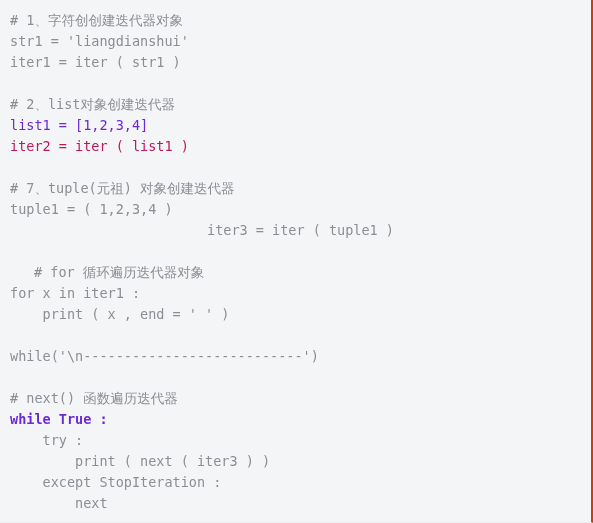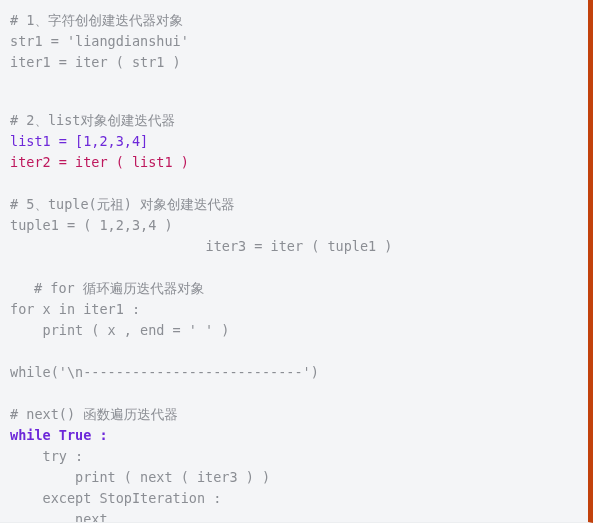--- a/index.html
+++ b/index.html
@@ -11,21 +11,21 @@
     height: 523px;
     background: #ffffff;
     font-family: "DejaVu Sans Mono", "Liberation Mono", monospace;
     overflow: hidden;
   }
   #code-block {
     box-sizing: border-box;
     width: 593px;
     height: 523px;
     background: #f4f5f7;
-    border-right: 5px solid #c2410c;
+    border-right: 2px solid #c2410c;
     border-bottom: 1px solid #eceef0;
     padding: 10px 0 0 10px;
     overflow: hidden;
   }
   .code-line {
     font-family: "DejaVu Sans Mono", "Liberation Mono", monospace;
     font-size: 13.5px;
     line-height: 21px;
     height: 21px;
     color: #8b8e94;
@@ -38,25 +38,25 @@
   }
 </style>
 </head>
 <body>
 
 <div id="code-block" style="background: rgb(244, 245, 247);">
     <div class="code-line" style="color: rgb(139, 142, 148);"># 1、字符创创建迭代器对象</div>
     <div class="code-line" style="color: rgb(139, 142, 148);">str1 = 'liangdianshui'</div>
     <div class="code-line" style="color: rgb(139, 142, 148);">iter1 = iter ( str1 )</div>
     <div class="code-line blank" style="color: rgb(139, 142, 148);">&nbsp;</div>
-    <div class="code-line" style="color: rgb(139, 142, 148); margin-top: 16px;"># 2、list对象创建迭代器</div>
+    <div class="code-line" style="color: rgb(139, 142, 148);"># 2、list对象创建迭代器</div>
     <div class="code-line" style="color: #6d28d9;">list1 = [1,2,3,4]</div>
     <div class="code-line" style="color: #be185d;">iter2 = iter ( list1 )</div>
     <div class="code-line blank" style="color: rgb(139, 142, 148);">&nbsp;</div>
-    <div class="code-line" style="color: rgb(139, 142, 148);"># 5、tuple(元祖) 对象创建迭代器</div>
+    <div class="code-line" style="color: rgb(139, 142, 148);"># 7、tuple(元祖) 对象创建迭代器</div>
     <div class="code-line" style="color: rgb(139, 142, 148);">tuple1 = ( 1,2,3,4 )</div>
     <div class="code-line" style="color: rgb(139, 142, 148); text-align: center;">iter3 = iter ( tuple1 )</div>
     <div class="code-line blank" style="color: rgb(139, 142, 148);">&nbsp;</div>
     <div class="code-line" style="color: rgb(139, 142, 148); margin-left: 24px;"># for 循环遍历迭代器对象</div>
     <div class="code-line" style="color: rgb(139, 142, 148);">for x in iter1 :</div>
     <div class="code-line" style="color: rgb(139, 142, 148);">    print ( x , end = ' ' )</div>
     <div class="code-line blank" style="color: rgb(139, 142, 148);">&nbsp;</div>
     <div class="code-line" style="color: rgb(139, 142, 148);">while('\n---------------------------')</div>
     <div class="code-line blank" style="color: rgb(139, 142, 148);">&nbsp;</div>
     <div class="code-line" style="color: rgb(139, 142, 148);"># next() 函数遍历迭代器</div>

